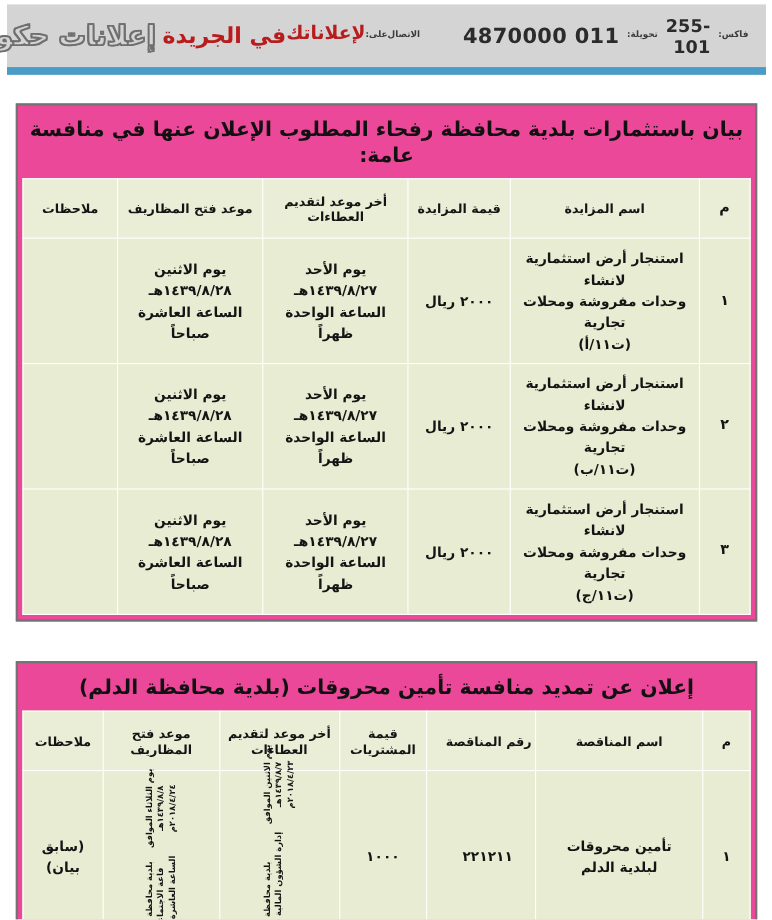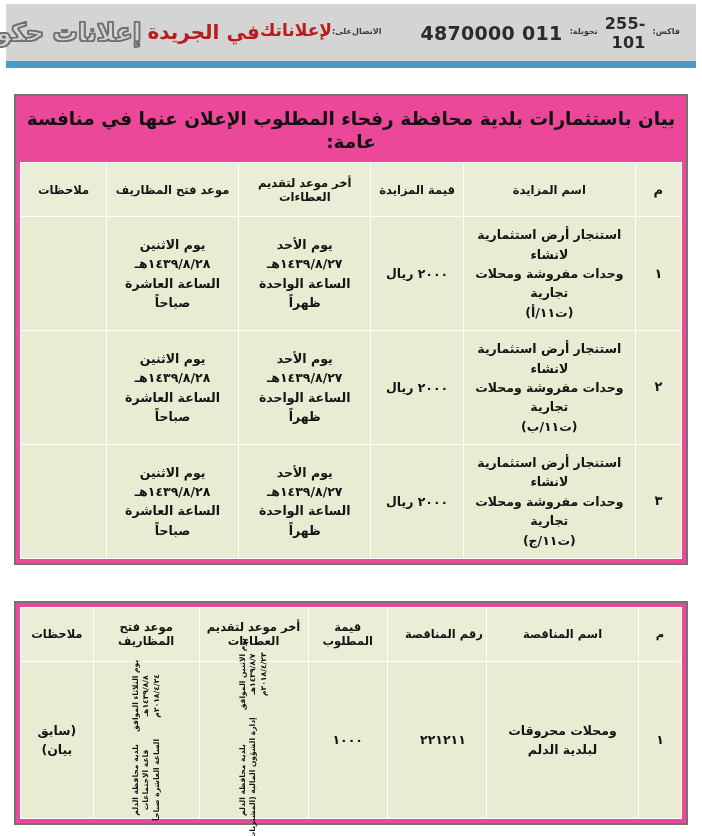--- a/index.html
+++ b/index.html
@@ -317,39 +317,40 @@
               <span>الساعة العاشرة صباحاً</span>
             </span>
           </td>
           <td class="c-note"></td>
         </tr>
       </tbody>
     </table>
   </div>
 
   <div class="section second">
+    <div class="section-title">إعلان عن تمديد منافسة تأمين محروقات (بلدية محافظة الدلم)</div>
 
     <table class="tbl t2">
       <thead>
         <tr>
           <th class="c-idx">م</th>
           <th class="c-name">اسم المناقصة</th>
           <th class="c-num">رقم المناقصة</th>
-          <th class="c-val">قيمة المطلوب</th>
+          <th class="c-val">قيمة المشتريات</th>
           <th class="c-last">أخر موعد لتقديم العطاءات</th>
           <th class="c-open">موعد فتح المظاريف</th>
           <th class="c-note">ملاحظات</th>
         </tr>
       </thead>
       <tbody>
         <tr>
           <td class="c-idx">١</td>
           <td class="c-name">
             <span class="multiline">
-              <span>ومحلات محروقات</span>
+              <span>تأمين محروقات</span>
               <span>لبلدية الدلم</span>
             </span>
           </td>
           <td class="c-num">٢٢١٢١١</td>
           <td class="c-val">١٠٠٠</td>
 
           <td class="c-last">
             <div class="vwrap">
               <div class="vrot">
                 <div class="vcol">

